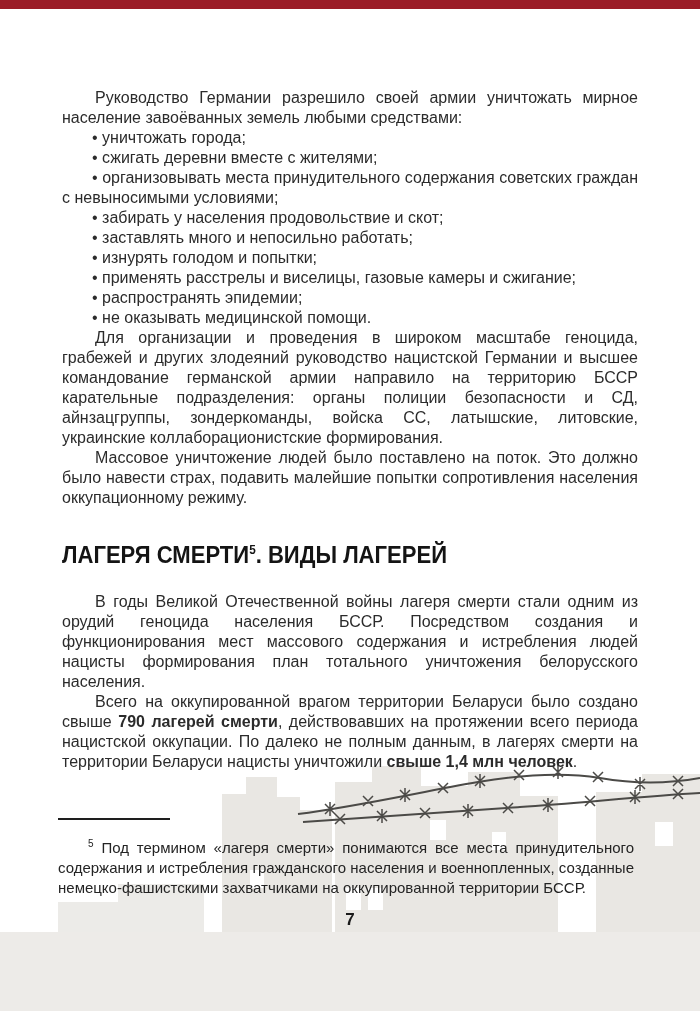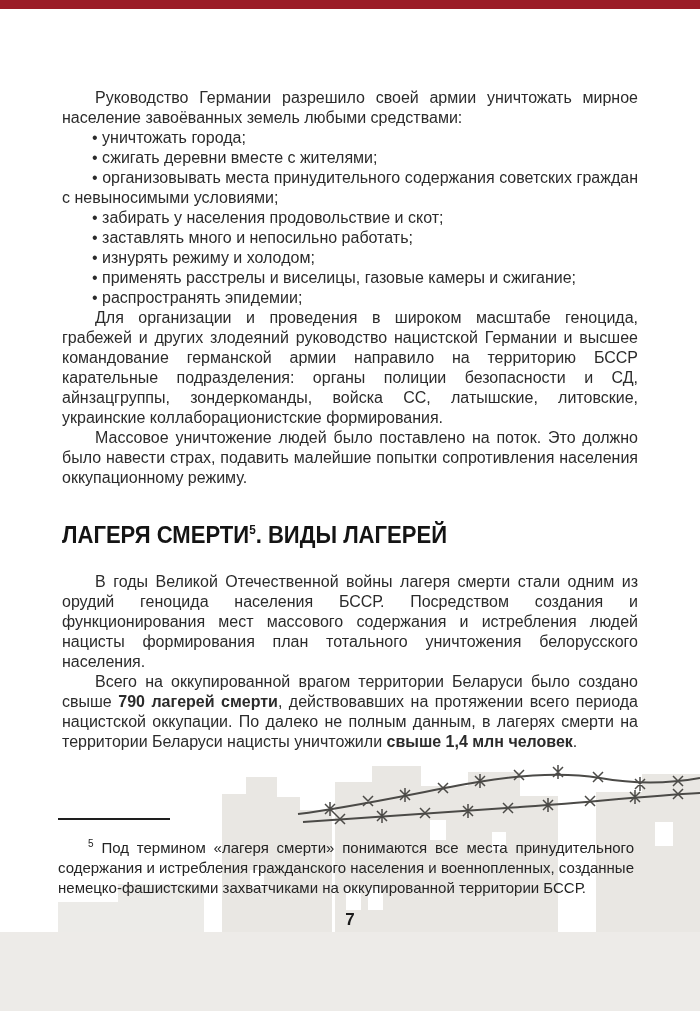--- a/index.html
+++ b/index.html
@@ -80,23 +80,24 @@
     </g>
   </svg>
 
   <div class="content">
       <p class="body-p"><span>Руководство Германии разрешило своей армии уничтожать мирное население завоёванных земель любыми средствами:</span></p>
       <p class="body-p bullet"><span>•&nbsp;</span><span>уничтожать города;</span></p>
       <p class="body-p bullet"><span>•&nbsp;</span><span>сжигать деревни вместе с жителями;</span></p>
       <p class="body-p bullet"><span>•&nbsp;</span><span>организовывать места принудительного содержания советских граждан с невыносимыми условиями;</span></p>
       <p class="body-p bullet"><span>•&nbsp;</span><span>забирать у населения продовольствие и скот;</span></p>
       <p class="body-p bullet"><span>•&nbsp;</span><span>заставлять много и непосильно работать;</span></p>
-      <p class="body-p bullet"><span>•&nbsp;</span><span>изнурять режиму и холодом;</span></p>
+      <p class="body-p bullet"><span>•&nbsp;</span><span>изнурять голодом и попытки;</span></p>
       <p class="body-p bullet"><span>•&nbsp;</span><span>применять расстрелы и виселицы, газовые камеры и сжигание;</span></p>
       <p class="body-p bullet"><span>•&nbsp;</span><span>распространять эпидемии;</span></p>
+      <p class="body-p bullet"><span>•&nbsp;</span><span>не оказывать медицинской помощи.</span></p>
       <p class="body-p"><span>Для организации и проведения в широком масштабе геноцида, грабежей и других злодеяний руководство нацистской Германии и высшее командование германской армии направило на территорию БССР карательные подразделения: органы полиции безопасности и СД, айнзацгруппы, зондеркоманды, войска СС, латышские, литовские, украинские коллаборационистские формирования.</span></p>
       <p class="body-p"><span>Массовое уничтожение людей было поставлено на поток. Это должно было навести страх, подавить малейшие попытки сопротивления населения оккупационному режиму.</span></p>
       <h2 class="section-heading"><span>ЛАГЕРЯ СМЕРТИ</span><sup>5</sup><span>. ВИДЫ ЛАГЕРЕЙ</span></h2>
       <p class="body-p"><span>В годы Великой Отечественной войны лагеря смерти стали одним из орудий геноцида населения БССР. Посредством создания и функционирования мест массового содержания и истребления людей нацисты формирования план тотального уничтожения белорусского населения.</span></p>
       <p class="body-p"><span>Всего на оккупированной врагом территории Беларуси было создано свыше </span><span class="bold">790 лагерей смерти</span><span>, действовавших на протяжении всего периода нацистской оккупации. По далеко не полным данным, в лагерях смерти на территории Беларуси нацисты уничтожили </span><span class="bold">свыше 1,4 млн человек</span><span>.</span></p>
     </div>
 
   <div class="footnote">
     <div class="footnote-rule"></div>
     <p class="footnote-text"><sup>5</sup>&nbsp;<span>Под термином «лагеря смерти» понимаются все места принудительного содержания и истребления гражданского населения и военнопленных, созданные немецко-фашистскими захватчиками на оккупированной территории БССР.</span></p>

